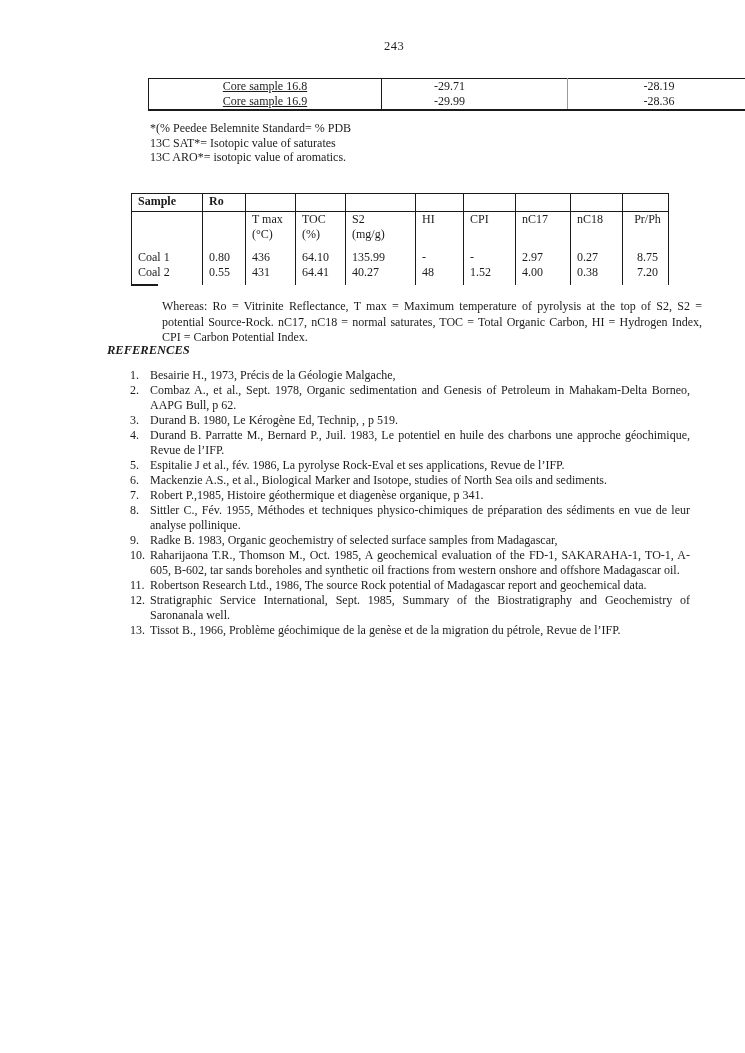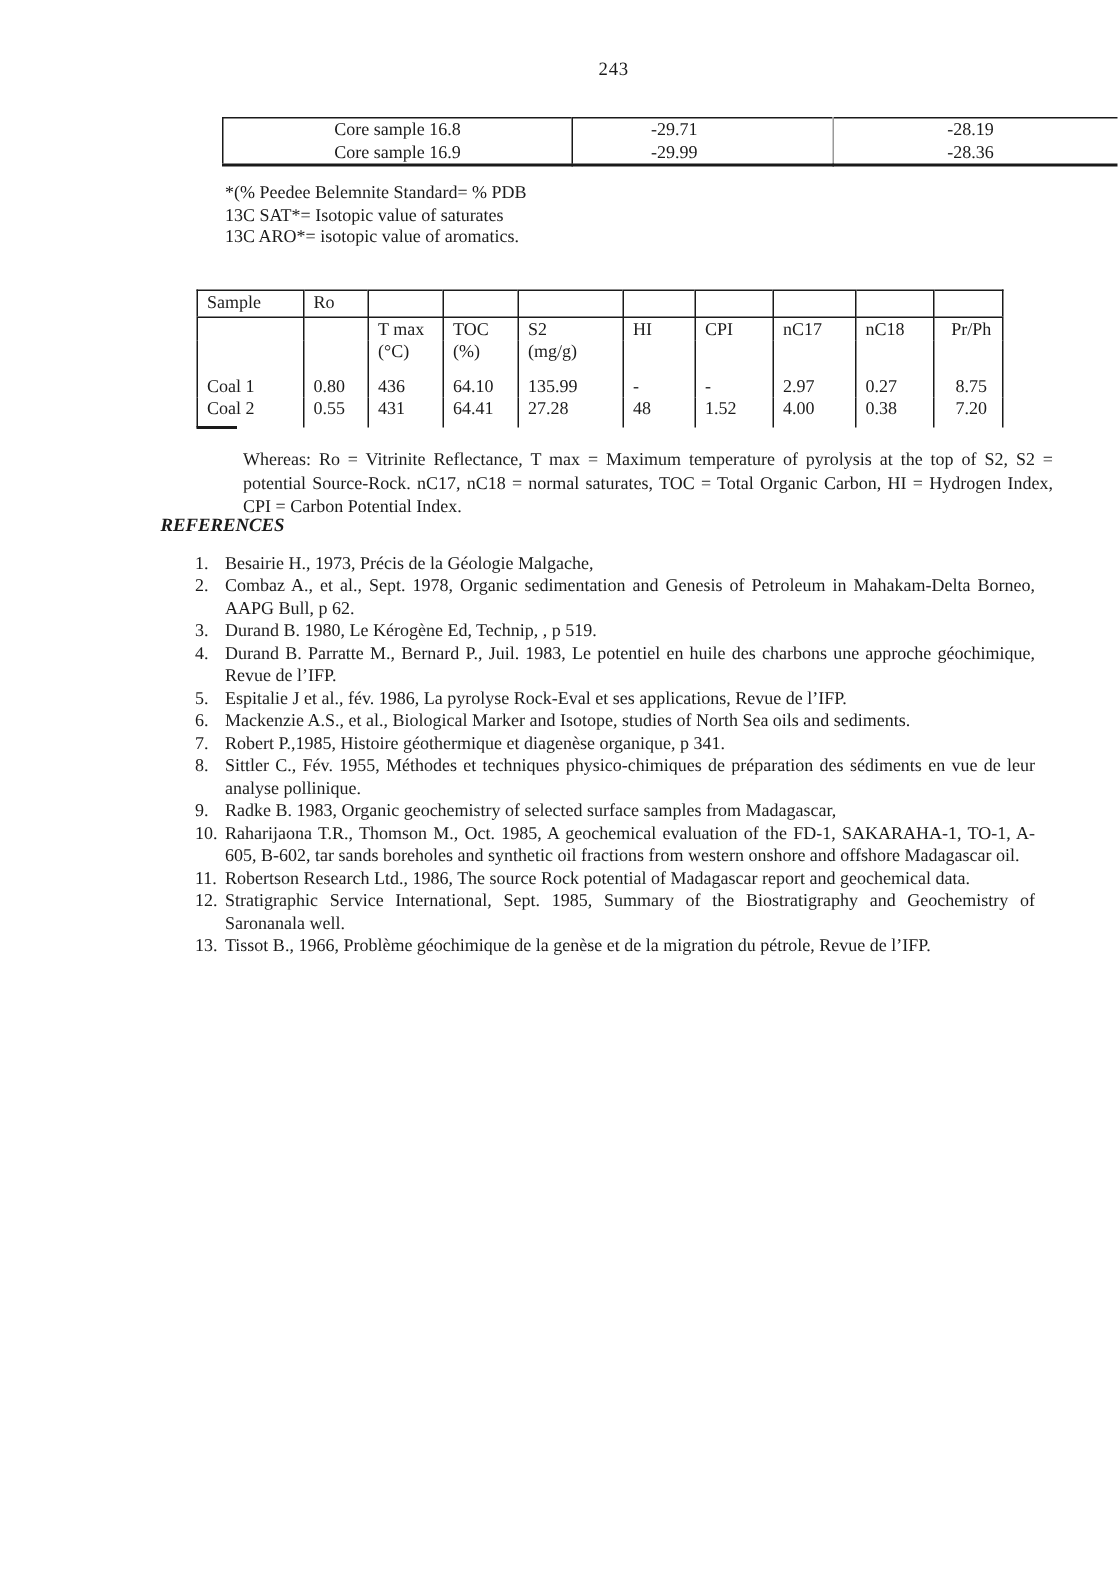--- a/index.html
+++ b/index.html
@@ -6,34 +6,34 @@
     margin: 0; padding: 0;
     width: 745px; height: 1053px;
     background: #ffffff;
     font-family: "Liberation Serif", serif;
     color: #1b1b1b;
   }
   .page { position: absolute; top: 0; left: 0; width: 745px; height: 1053px; overflow: hidden; }
 
   .pagenum {
     position: absolute; top: 39px; left: 384px;
-    font-size: 12.5px; letter-spacing: 0.5px; margin-left: 15px;
+    font-size: 12.5px; letter-spacing: 0.5px;
   }
 
   
   table.t1 {
     position: absolute; left: 148px; top: 78px;
     width: 549px; border-collapse: collapse; table-layout: fixed;
     font-size: 12px;
     border: 1.5px solid #1a1a1a;
     border-bottom-width: 2px;
   }
   table.t1 td { height: 15px; padding: 0; text-align: center; vertical-align: middle; }
-  table.t1 td.c1 { width: 232px; border-right: 1.4px solid #1a1a1a; }
-  table.t1 td.c2 { width: 135px; border-right: 1px solid #9a9a9a; padding-right: 38px; }
+  table.t1 td.c1 { width: 232px; border-right: 1.4px solid #1a1a1a; text-decoration: underline; }
+  table.t1 td.c2 { width: 135px; border-right: 1px solid #9a9a9a; padding-right: 50px; }
   table.t1 td.c3 { width: 182px; padding-right: 60px; }
 
   
   .footnotes {
     position: absolute; left: 150px; top: 121px;
     font-size: 12px; line-height: 14.7px;
   }
 
   
   .t4caption { position: absolute; left: 150px; top: 176px; font-size: 12px; }
@@ -46,21 +46,21 @@
     border: 1.4px solid #1a1a1a;
     border-bottom: none;
   }
   table.t4 td {
     padding: 0 2px 0 6px;
     border-right: 1px solid #1a1a1a;
     vertical-align: top;
     overflow: hidden; white-space: nowrap;
   }
   table.t4 td:last-child { border-right: none; text-align: center; }
-  table.t4 tr.hr1 td { height: 17px; border-bottom: 1px solid #1a1a1a; }
+  table.t4 tr.hr1 td { height: 17px; border-bottom: 1px solid #1a1a1a; font-weight: bold; }
   table.t4 tr.sub td  { height: 14px; }
   table.t4 tr.gap td  { height: 8px; }
   table.t4 tr.data td { height: 15px; }
   table.t4 tr.tail td { height: 5px; }
   .t4corner { position: absolute; left: 0; top: 91px; width: 27px; height: 1.6px; background: #1a1a1a; }
 
   
   .whereas {
     position: absolute; left: 150px; top: 287px;
     width: 540px; margin: 12px;
@@ -183,21 +183,21 @@
           <td>-</td>
           <td>2.97</td>
           <td>0.27</td>
           <td>8.75</td>
         </tr>
         <tr class="data">
           <td>Coal 2</td>
           <td>0.55</td>
           <td>431</td>
           <td>64.41</td>
-          <td>27.28</td>
+          <td>40.27</td>
           <td>48</td>
           <td>1.52</td>
           <td>4.00</td>
           <td>0.38</td>
           <td>7.20</td>
         </tr>
         <tr class="tail">
           <td></td>
             <td></td>
             <td></td>

